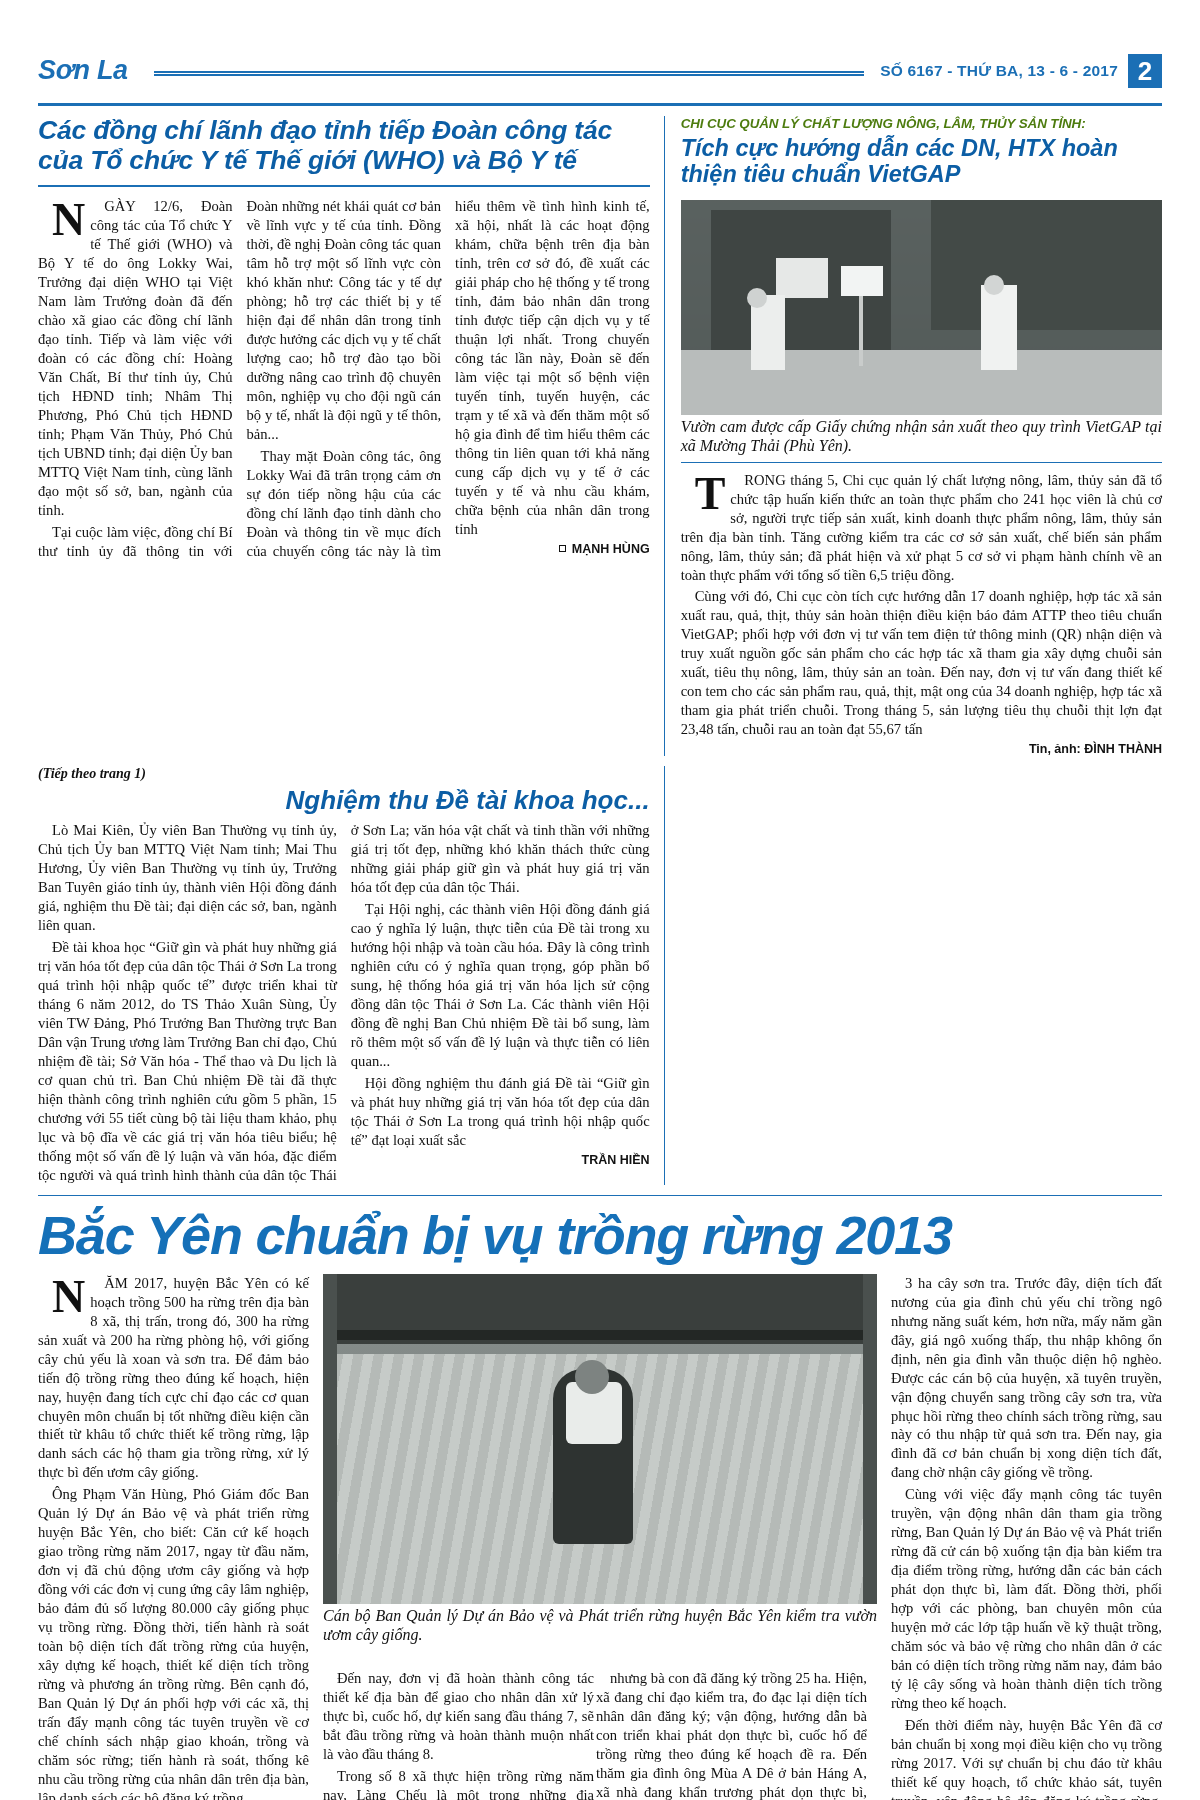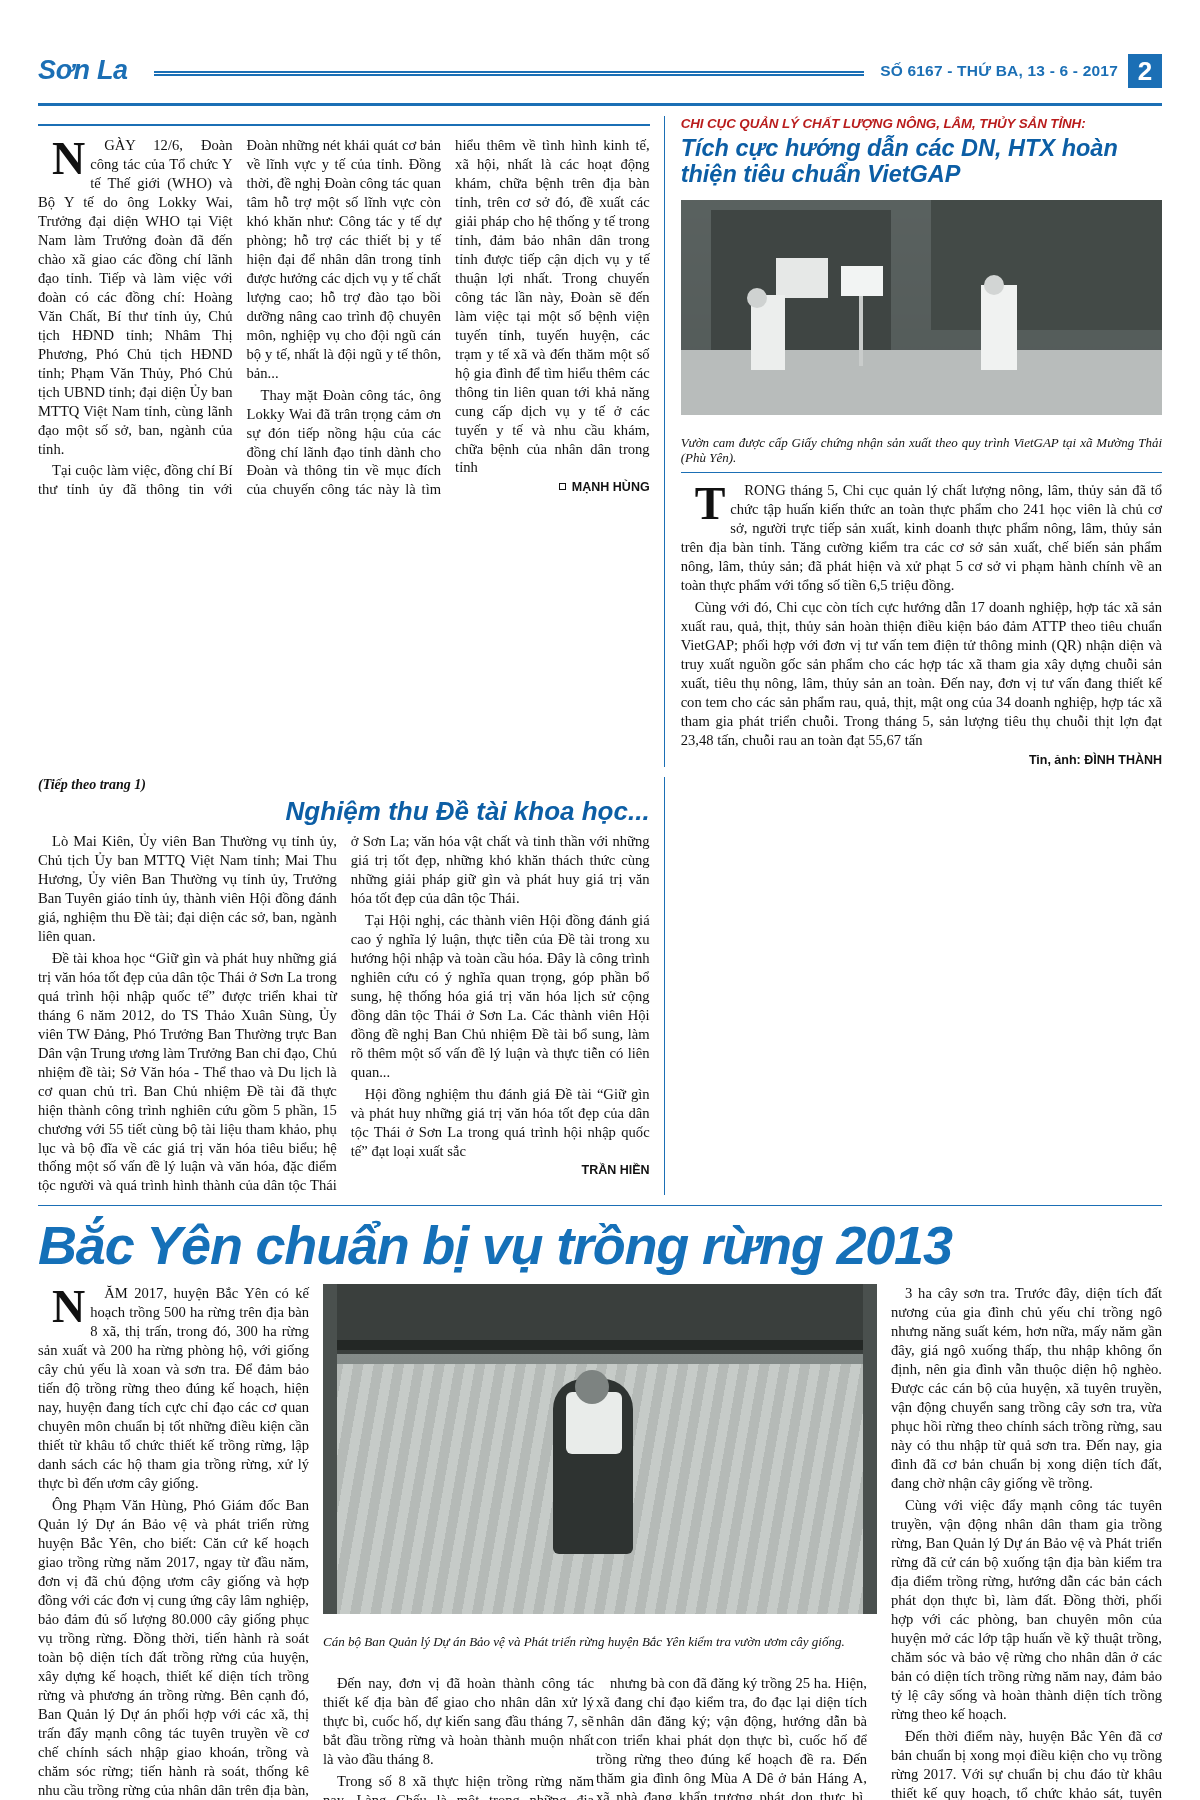--- a/index.html
+++ b/index.html
@@ -116,38 +116,38 @@
     margin-top: 2px;
   }
   .byline .sq { display:inline-block; width:7px;height:7px;border:1px solid #111; margin-right:6px; position:relative; top:-1px;}
 
   
   .kicker {
     font-family: "Liberation Sans", sans-serif;
     font-weight: bold;
     font-style: italic;
     font-size: 13.4px;
-    color: #b91c1c;
+    color: #4d7c0f;
     margin-bottom: 4px;
     letter-spacing: -0.1px;
   }
   .art2-title { font-size: 23.5px; margin-bottom: 12px; }
 
   .photo {
     width: 100%;
     background: #8a8f92;
     position: relative;
     overflow: hidden;
   }
   .caption {
-    font-size: 13px;
+    font-size: 16px;
     font-style: italic;
     line-height: 1.22;
     text-align: justify;
-    margin-top: 20px;
+    margin-top: 2px;
     text-indent: 0;
   }
 
   
   .mid-zone { display: flex; margin-top: 10px; }
   .mid-left { width: 630px; padding-right: 14px; border-right: 1.5px solid #1b6fb5; }
   .mid-right { width: 500px; padding-left: 16px; }
   .cont-note {
     font-style: italic;
     font-weight: bold;
@@ -186,20 +186,21 @@
   <div class="masthead">
     <div class="masthead-title">Sơn La</div>
     <div class="masthead-rule"></div>
     <div class="masthead-issue">SỐ 6167 - THỨ BA, 13 - 6 - 2017</div>
     <div class="page-number">2</div>
   </div>
 
   <div class="top-zone">
 
     <div class="top-left">
+      <div class="headline-blue art1-title">Các đồng chí lãnh đạo tỉnh tiếp Đoàn công tác của Tổ chức Y tế Thế giới (WHO) và Bộ Y tế</div>
       <hr class="rule-blue">
       <div class="cols3">
         <p class="dropcap">NGÀY 12/6, Đoàn công tác của Tổ chức Y tế Thế giới (WHO) và Bộ Y tế do ông Lokky Wai, Trưởng đại diện WHO tại Việt Nam làm Trưởng đoàn đã đến chào xã giao các đồng chí lãnh đạo tỉnh. Tiếp và làm việc với đoàn có các đồng chí: Hoàng Văn Chất, Bí thư tỉnh ủy, Chủ tịch HĐND tỉnh; Nhâm Thị Phương, Phó Chủ tịch HĐND tỉnh; Phạm Văn Thủy, Phó Chủ tịch UBND tỉnh; đại diện Ủy ban MTTQ Việt Nam tỉnh, cùng lãnh đạo một số sở, ban, ngành của tỉnh.</p>
         <p>Tại cuộc làm việc, đồng chí Bí thư tỉnh ủy đã thông tin với Đoàn những nét khái quát cơ bản về lĩnh vực y tế của tỉnh. Đồng thời, đề nghị Đoàn công tác quan tâm hỗ trợ một số lĩnh vực còn khó khăn như: Công tác y tế dự phòng; hỗ trợ các thiết bị y tế hiện đại để nhân dân trong tỉnh được hưởng các dịch vụ y tế chất lượng cao; hỗ trợ đào tạo bồi dưỡng nâng cao trình độ chuyên môn, nghiệp vụ cho đội ngũ cán bộ y tế, nhất là đội ngũ y tế thôn, bản...</p>
         <p>Thay mặt Đoàn công tác, ông Lokky Wai đã trân trọng cảm ơn sự đón tiếp nồng hậu của các đồng chí lãnh đạo tỉnh dành cho Đoàn và thông tin về mục đích của chuyến công tác này là tìm hiểu thêm về tình hình kinh tế, xã hội, nhất là các hoạt động khám, chữa bệnh trên địa bàn tỉnh, trên cơ sở đó, đề xuất các giải pháp cho hệ thống y tế trong tỉnh, đảm bảo nhân dân trong tỉnh được tiếp cận dịch vụ y tế thuận lợi nhất. Trong chuyến công tác lần này, Đoàn sẽ đến làm việc tại một số bệnh viện tuyến tỉnh, tuyến huyện, các trạm y tế xã và đến thăm một số hộ gia đình để tìm hiểu thêm các thông tin liên quan tới khả năng cung cấp dịch vụ y tế ở các tuyến y tế và nhu cầu khám, chữa bệnh của nhân dân trong tỉnh</p>
         <div class="byline"><span class="sq"></span><span>MẠNH HÙNG</span></div>
       </div>
     </div>
 
     <div class="top-right">

